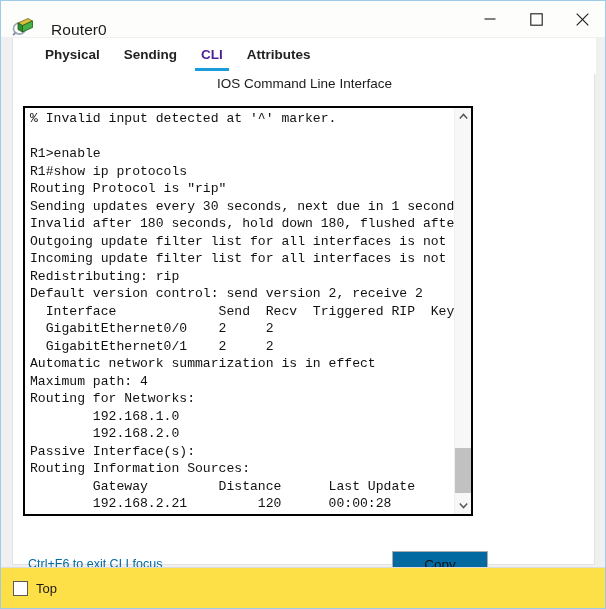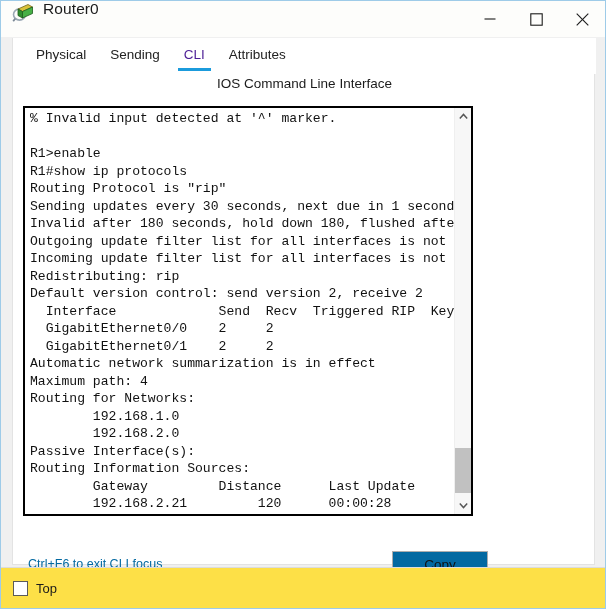--- a/index.html
+++ b/index.html
@@ -23,21 +23,22 @@
   }
 
   
   #titlebar {
     position: absolute;
     left: 0; top: 0;
     width: 604px; height: 37px;
     background: #fdfdfb;
     border-top: 1px solid #9ecbe8;
     display: flex;
-    align-items: flex-start;
+    align-items: flex-end;
+    gap: 8px;
   }
   #app-icon {
     margin-left: 11px;
     width: 22px; height: 22px;
     position: relative;
     flex: 0 0 auto;
   }
   #title-text {
     margin-left: 9px;
     font-size: 15.5px;
@@ -66,21 +67,22 @@
   }
 
   
   #tabs {
     position: absolute;
     left: 0; top: 0;
     width: 583px; height: 36px;
     background: #ffffff;
     display: flex;
     align-items: flex-start;
-    padding-left: 11px;
+    padding-left: 20px;
+    font-weight: bold;
   }
   .tab {
     position: relative;
     height: 33px;
     padding: 9px 12px 0 12px;
     font-size: 13.5px;
     color: #222222;
     white-space: nowrap;
   }
   .tab.active { color: #4c1d95; }

